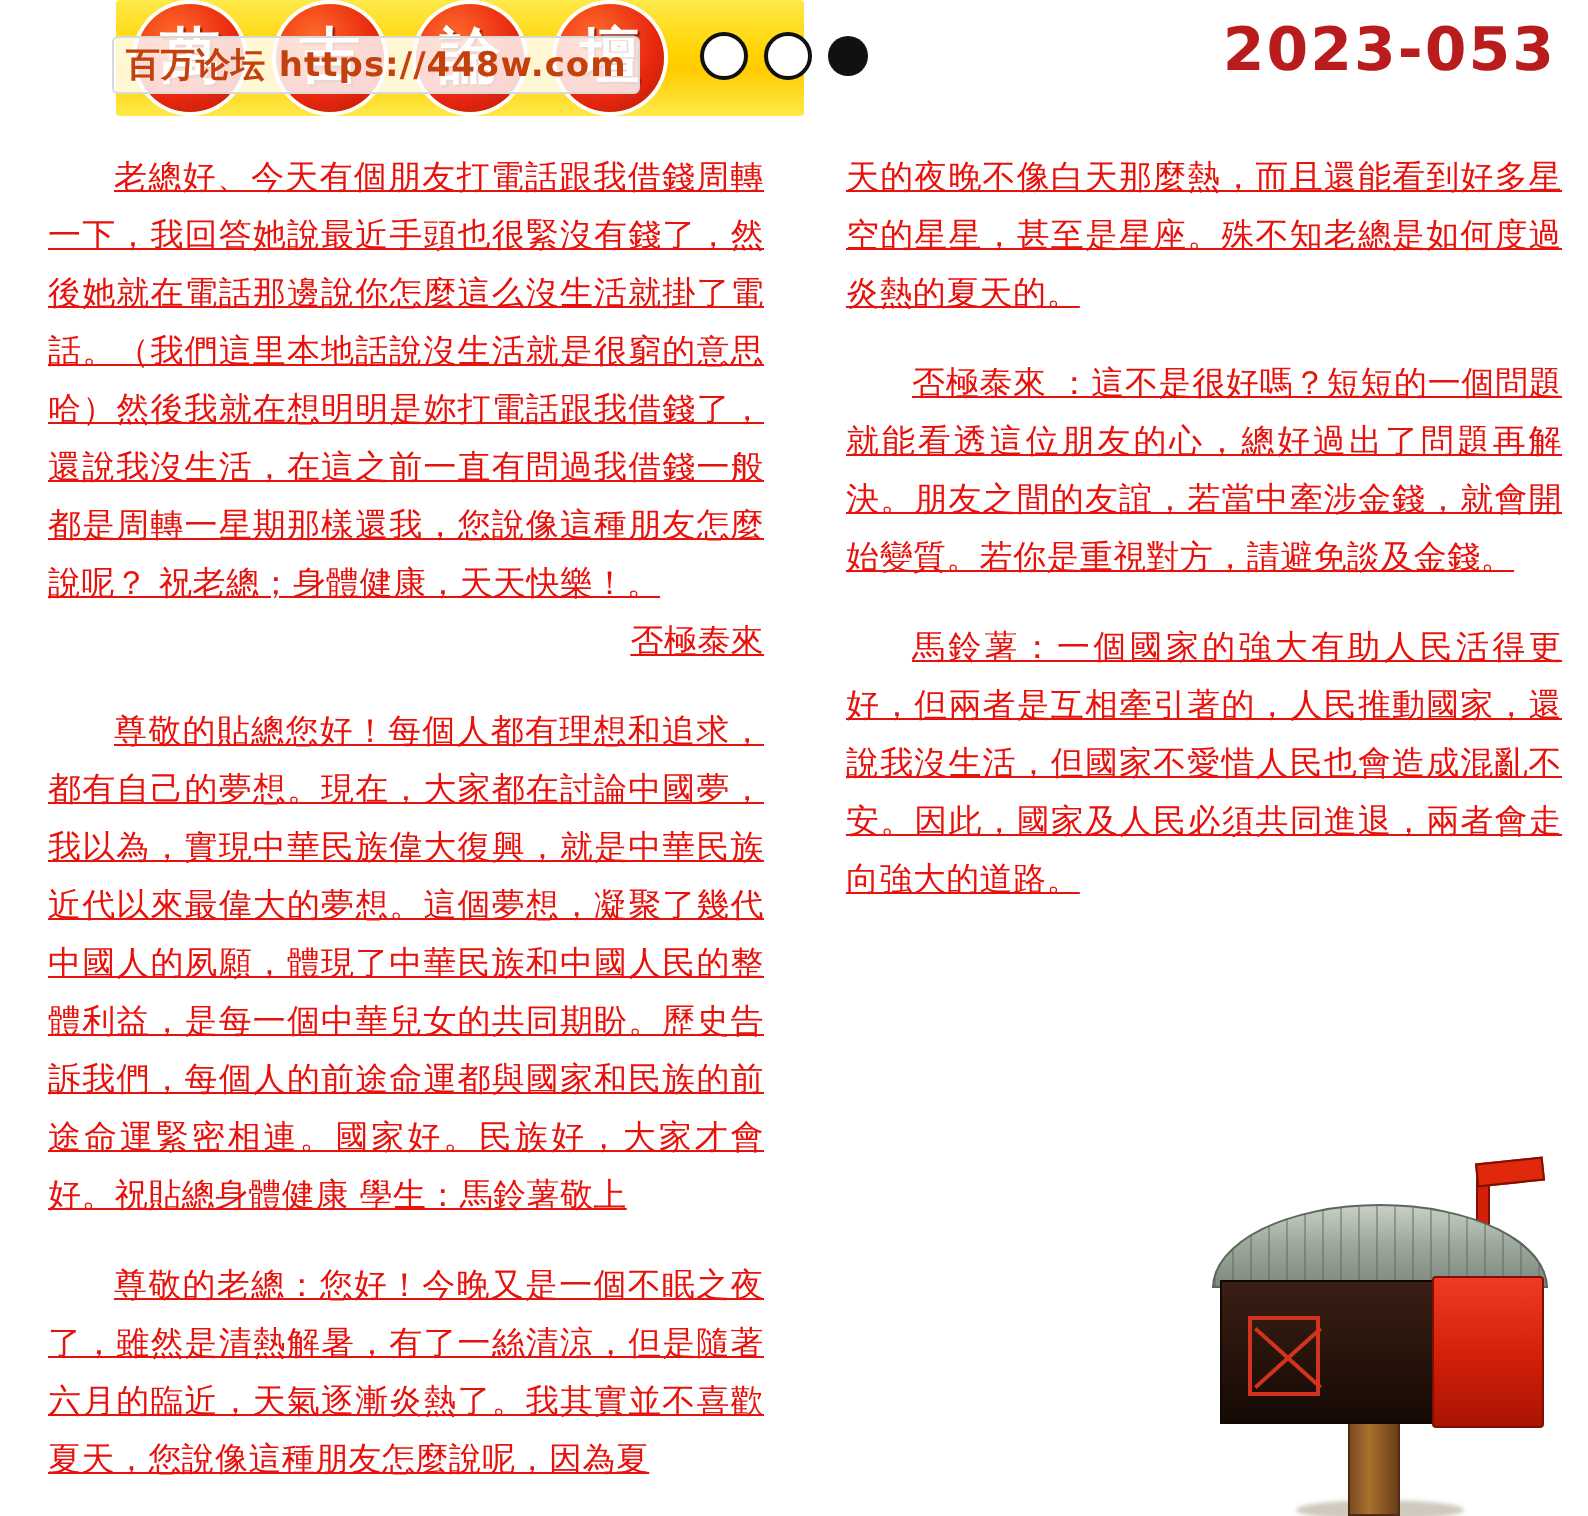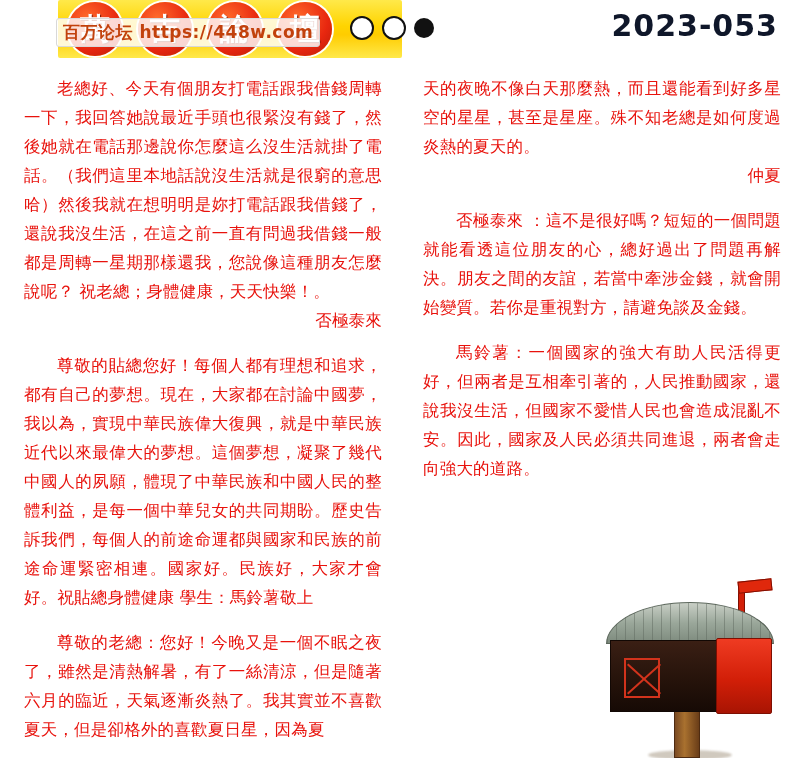--- a/index.html
+++ b/index.html
@@ -112,21 +112,21 @@
     white-space: nowrap;
     font-family: "DejaVu Sans", sans-serif;
   }
 
   .issue-number {
     position: absolute;
     right: 16px;
     top: 8px;
     font-size: 30px;
     font-weight: bold;
-    color: #0f172a;
+    color: #b91c1c;
     letter-spacing: 1px;
     font-family: "DejaVu Sans", sans-serif;
   }
 
   
   .content {
     position: absolute;
     top: 74px;
     left: 0;
     width: 794px;
@@ -140,20 +140,21 @@
   .col-left { left: 24px; }
   .col-right { left: 423px; }
 
   .para {
     font-size: 16.5px;
     line-height: 29px;
     text-align: justify;
     margin: 0 0 16px 0;
     letter-spacing: 0.2px;
     font-family: "DejaVu Sans", "Liberation Sans", sans-serif;
+    text-decoration: underline;
   }
   .para.indent { text-indent: 2em; }
   .red { color: #e8120c; }
   .sign {
     display: block;
     text-align: right;
     text-indent: 0;
   }
 
   .wrap-around {
@@ -310,30 +311,29 @@
     <p class="para indent red">
       <span>老總好、今天有個朋友打電話跟我借錢周轉一下，我回答她說最近手頭也很緊沒有錢了，然後她就在電話那邊說你怎麼這么沒生活就掛了電話。（我們這里本地話說沒生活就是很窮的意思哈）然後我就在想明明是妳打電話跟我借錢了，還說我沒生活，在這之前一直有問過我借錢一般都是周轉一星期那樣還我，您說像這種朋友怎麼說呢？ 祝老總；身體健康，天天快樂！。</span>
       <span class="sign">否極泰來</span>
     </p>
 
     <p class="para indent red">
       <span>尊敬的貼總您好！每個人都有理想和追求，都有自己的夢想。現在，大家都在討論中國夢，我以為，實現中華民族偉大復興，就是中華民族近代以來最偉大的夢想。這個夢想，凝聚了幾代中國人的夙願，體現了中華民族和中國人民的整體利益，是每一個中華兒女的共同期盼。歷史告訴我們，每個人的前途命運都與國家和民族的前途命運緊密相連。國家好。民族好，大家才會好。祝貼總身體健康 學生：馬鈴薯敬上</span>
     </p>
 
     <p class="para indent red">
-      <span>尊敬的老總：您好！今晚又是一個不眠之夜了，雖然是清熱解暑，有了一絲清涼，但是隨著六月的臨近，天氣逐漸炎熱了。我其實並不喜歡夏天，但是卻格外的喜歡夏日星，因為夏</span>
+      <span>尊敬的老總：您好！今晚又是一個不眠之夜了，雖然是清熱解暑，有了一絲清涼，但是隨著六月的臨近，天氣逐漸炎熱了。我其實並不喜歡夏天，您說像這種朋友怎麼說呢，因為夏</span>
     </p>
 
   </div>
 
   <div class="col col-right">
 
     <p class="para red">
       <span>天的夜晚不像白天那麼熱，而且還能看到好多星空的星星，甚至是星座。殊不知老總是如何度過炎熱的夏天的。</span>
-      <span class="sign">仲夏</span>
     </p>
 
     <p class="para indent red">
       <span>否極泰來 ：這不是很好嗎？短短的一個問題就能看透這位朋友的心，總好過出了問題再解決。朋友之間的友誼，若當中牽涉金錢，就會開始變質。若你是重視對方，請避免談及金錢。</span>
     </p>
 
     <p class="para indent red">
       <span>馬鈴薯：一個國家的強大有助人民活得更好，但兩者是互相牽引著的，人民推動國家，還說我沒生活，但國家不愛惜人民也會造成混亂不安。因此，國家及人民必須共同進退，兩者會走向強大的道路。</span>
     </p>
 

